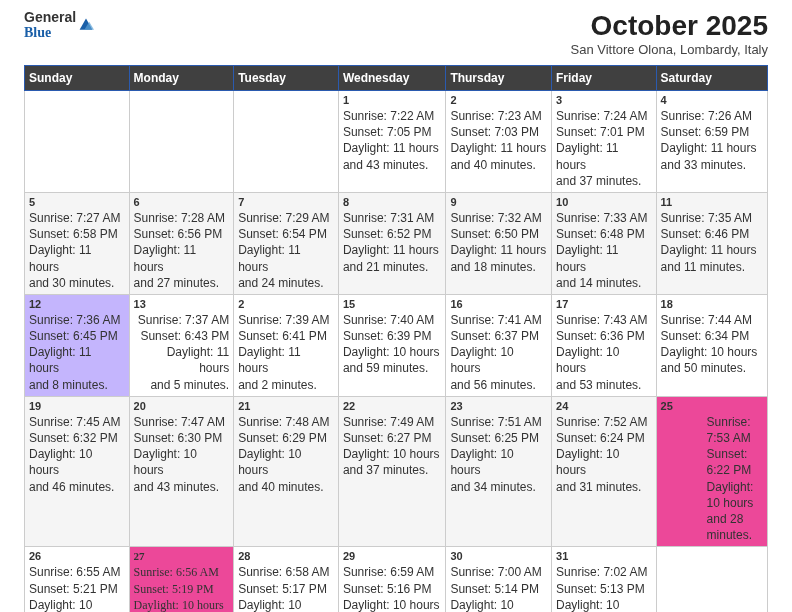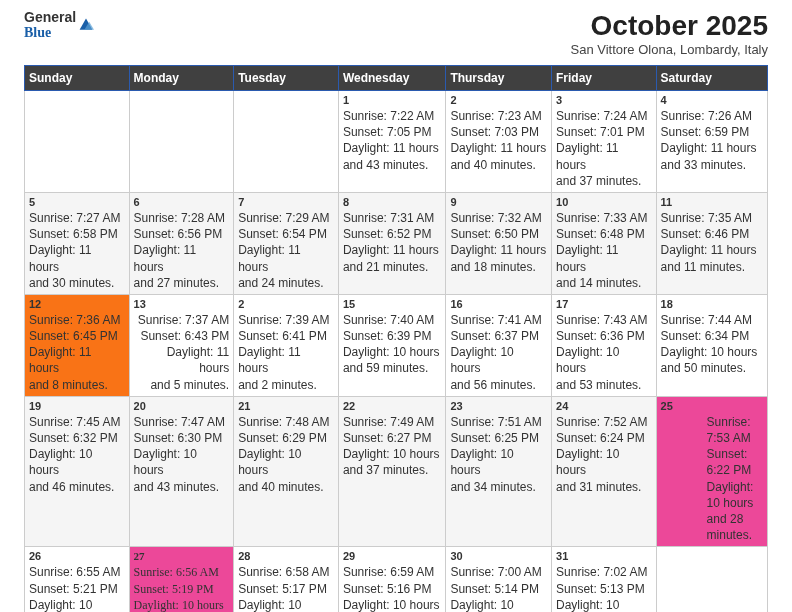--- a/index.html
+++ b/index.html
@@ -219,21 +219,21 @@
           </td>
           <td style="background: rgb(245, 245, 245);">
             <span class="day-num">11</span>
             <div class="cell-content" style="white-space: pre-line;">Sunrise: 7:35 AM
 Sunset: 6:46 PM
 Daylight: 11 hours
 and 11 minutes.</div>
           </td>
         </tr>
         <tr>
-          <td style="background: #f97316;">
+          <td style="background: #c4b5fd;">
             <span class="day-num">12</span>
             <div class="cell-content" style="white-space: pre-line;">Sunrise: 7:36 AM
 Sunset: 6:45 PM
 Daylight: 11 hours
 and 8 minutes.</div>
           </td>
           <td style="background: rgb(255, 255, 255);">
             <span class="day-num">13</span>
             <div class="cell-content" style="white-space: pre-line; text-align: right;">Sunrise: 7:37 AM
 Sunset: 6:43 PM

